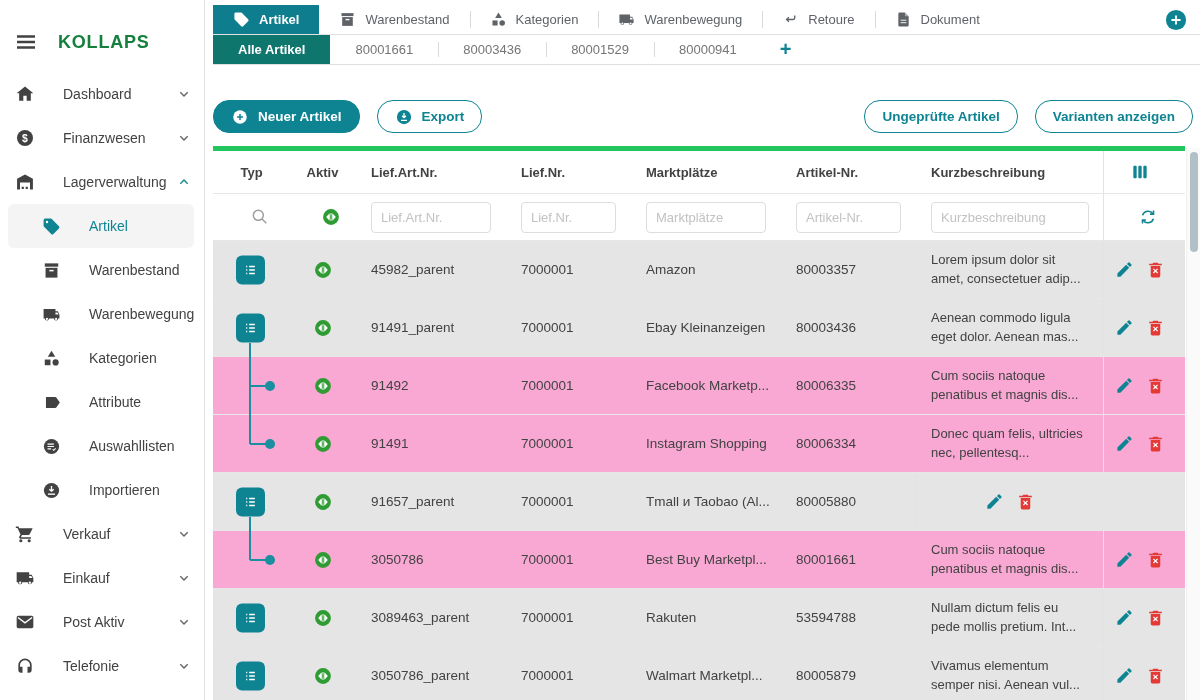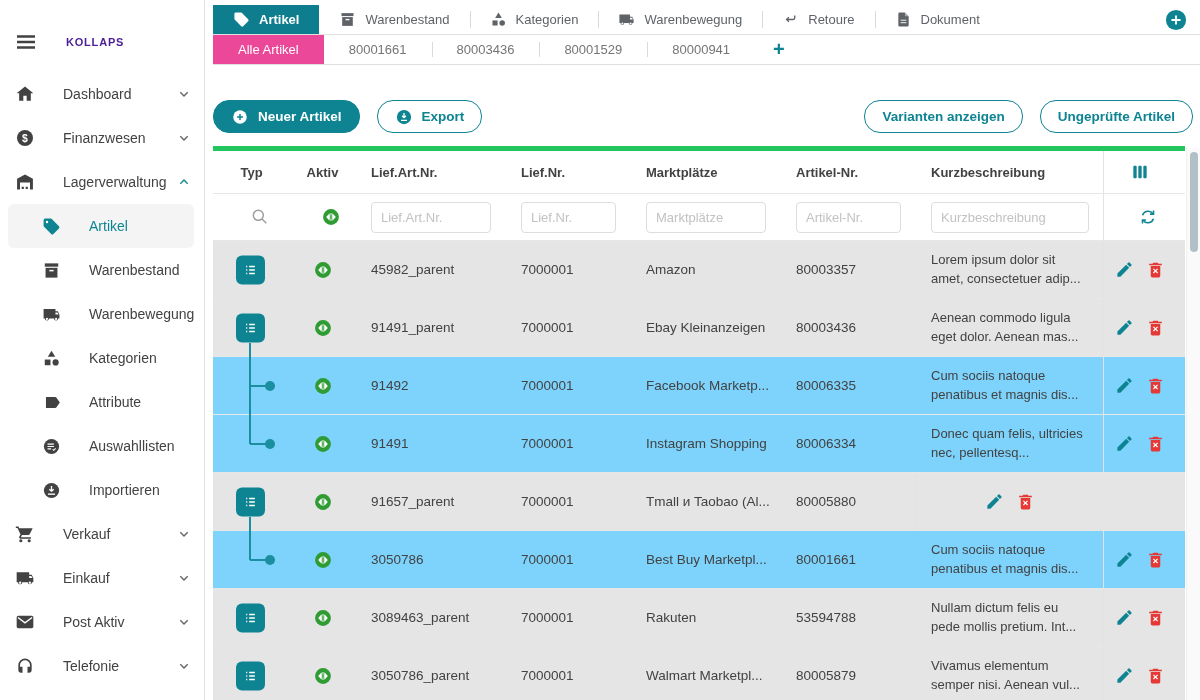--- a/index.html
+++ b/index.html
@@ -4,21 +4,21 @@
 <style>
   * { margin:0; padding:0; box-sizing:border-box; }
   html,body { width:1200px; height:700px; overflow:hidden; background:#fff;
     font-family:"Liberation Sans", sans-serif; color:#3f3f3f; }
   .app { display:flex; width:1200px; height:700px; }
 
   
   .sidebar { width:205px; flex:0 0 205px; border-right:1px solid #e4e4e4; padding-top:30px; background:#fff; }
   .logo-row { display:flex; align-items:center; padding:0 14px 18px 14px; }
   .logo-row .burger { width:24px; height:24px; cursor:pointer; }
-  .logo-text { font-size:11px; font-weight:bold; letter-spacing:.8px; color:#4c1d95; margin-left:28px; }
+  .logo-text { font-size:18px; font-weight:bold; letter-spacing:.8px; color:#15803d; margin-left:20px; }
   .side-item { display:flex; align-items:center; height:44px; padding:0 12px 0 14px; cursor:pointer; position:relative; }
   .side-item .si-icon { width:22px; height:22px; flex:0 0 22px; display:flex; align-items:center; justify-content:center; }
   .side-item .si-icon svg { width:20px; height:20px; }
   .side-item .si-label { font-size:14px; margin-left:27px; color:#424242; white-space:nowrap; }
   .side-item .si-chev { margin-left:auto; width:16px; height:16px; }
   .side-item .si-chev svg { width:16px; height:16px; }
   .side-item.sub { margin:0 10px 0 8px; padding-left:32px; border-radius:6px; height:44px; }
   .side-item.sub .si-icon svg { width:19px; height:19px; }
   .side-item.selected { background:#f4f4f4; }
   .side-item.selected .si-label { color:#0e8493; }
@@ -31,21 +31,21 @@
   .tab .t-icon svg { width:17px; height:17px; display:block; }
   .tab:not(:first-child)::before { content:""; position:absolute; left:0; top:6px; bottom:6px; width:1px; background:#dadada; }
   .tab.selected { background:#0e7e8e; color:#fff; font-weight:bold; }
   .tab.selected::before, .tab.selected + .tab::before { display:none; }
   .tabrow .add-circle { position:absolute; right:13px; top:50%; transform:translateY(-50%); width:22px; height:22px; cursor:pointer; }
   .tabrow .add-circle svg { width:22px; height:22px; display:block; }
 
   .subtabrow { display:flex; align-items:stretch; height:30px; border-bottom:1px solid #e0e0e0; }
   .subtab { display:flex; align-items:center; padding:0 25px; font-size:13px; color:#757575; cursor:pointer; position:relative; }
   .subtab:not(:first-child)::before { content:""; position:absolute; left:0; top:7px; bottom:7px; width:1px; background:#dadada; }
-  .subtab.selected { background:#ec4899; color:#fff; font-weight:normal; }
+  .subtab.selected { background:#0f766e; color:#fff; font-weight:bold; }
   .subtab.selected::before, .subtab.selected + .subtab::before { display:none; }
   .subtab-add { display:flex; align-items:center; padding:0 18px; color:#0e8493; font-size:20px; font-weight:bold; cursor:pointer; }
 
   .toolbar { display:flex; align-items:center; margin-top:35px; padding-right:7px; }
   .btn { display:flex; align-items:center; gap:9px; height:33px; padding:0 17px; border-radius:16px;
          font-size:13.5px; font-weight:bold; cursor:pointer; border:1px solid #0e8493; background:#fff; color:#0e8493; }
   .btn.primary { background:#0e8493; color:#fff; border-color:#0e8493; }
   .btn .b-icon svg { width:18px; height:18px; display:block; }
   .toolbar .spacer { flex:1; }
   .toolbar .btn + .btn { margin-left:17px; }
@@ -59,21 +59,21 @@
   .thead .cell.c-center { padding-left:0; text-align:center; }
   .tfilter { height:47px; }
   .cell.c-center { display:flex; align-items:center; justify-content:center; padding-left:0; }
   .cell { padding-left:16px; font-size:13.5px; color:#424242; }
   .cell.no-pad { padding-left:0; }
   .filter-input { width:calc(100% - 14px); height:31px; border:1px solid #ddd; border-radius:4px; padding:0 9px; font-size:13px;
                   font-family:"Liberation Sans", sans-serif; color:#424242; outline:none; background:#fff; }
   .filter-input::placeholder { color:#c2c2c2; }
   .tfilter .cell { padding-left:16px; }
   .drow { height:58px; background:#e5e5e5; }
-  .drow.shaded { background:#7dd3fc; }
+  .drow.shaded { background:#f9a8d4; }
   .typ-cell { position:relative; height:100%; padding-left:0; }
   .typ-badge { position:absolute; left:23px; top:50%; transform:translateY(-50%); width:29px; height:29px; border-radius:6px;
                background:#0e8493; display:flex; align-items:center; justify-content:center; cursor:pointer; }
   .typ-badge svg { width:19px; height:19px; }
   .conn-line { position:absolute; left:36px; width:2px; background:#1b8fa0; }
   .conn-line.down { top:calc(50% + 15px); bottom:-1px; }
   .conn-line.through { top:0; bottom:-1px; }
   .conn-line.half { top:0; height:50%; }
   .conn-h { position:absolute; left:37px; top:calc(50% - 1px); width:17px; height:2px; background:#1b8fa0; }
   .conn-dot { position:absolute; left:52px; top:calc(50% - 5px); width:10px; height:10px; border-radius:50%; background:#1b8fa0; }
@@ -340,24 +340,24 @@
           <svg viewBox="0 0 24 24">
               <circle cx="12" cy="12" r="9.5" fill="#0e8493"></circle>
               <path d="M12 6.5v6.5m0 0 2.6-2.6M12 13 9.4 10.4" stroke="#fff" stroke-width="1.7" fill="none"></path>
               <path d="M8 16.5h8" stroke="#fff" stroke-width="1.7"></path>
             </svg>
         </span>
         <span>Export</span>
       </button>
       <span class="spacer"></span>
       <button class="btn">
-        <span>Varianten anzeigen</span>
+        <span>Ungeprüfte Artikel</span>
       </button>
       <button class="btn">
-        <span>Ungeprüfte Artikel</span>
+        <span>Varianten anzeigen</span>
       </button>
     </div>
 
     <div class="table">
       <div class="trow thead">
         <div class="cell c-center">Typ</div>
         <div class="cell c-center">Aktiv</div>
         <div class="cell">Lief.Art.Nr.</div>
         <div class="cell">Lief.Nr.</div>
         <div class="cell">Marktplätze</div>

